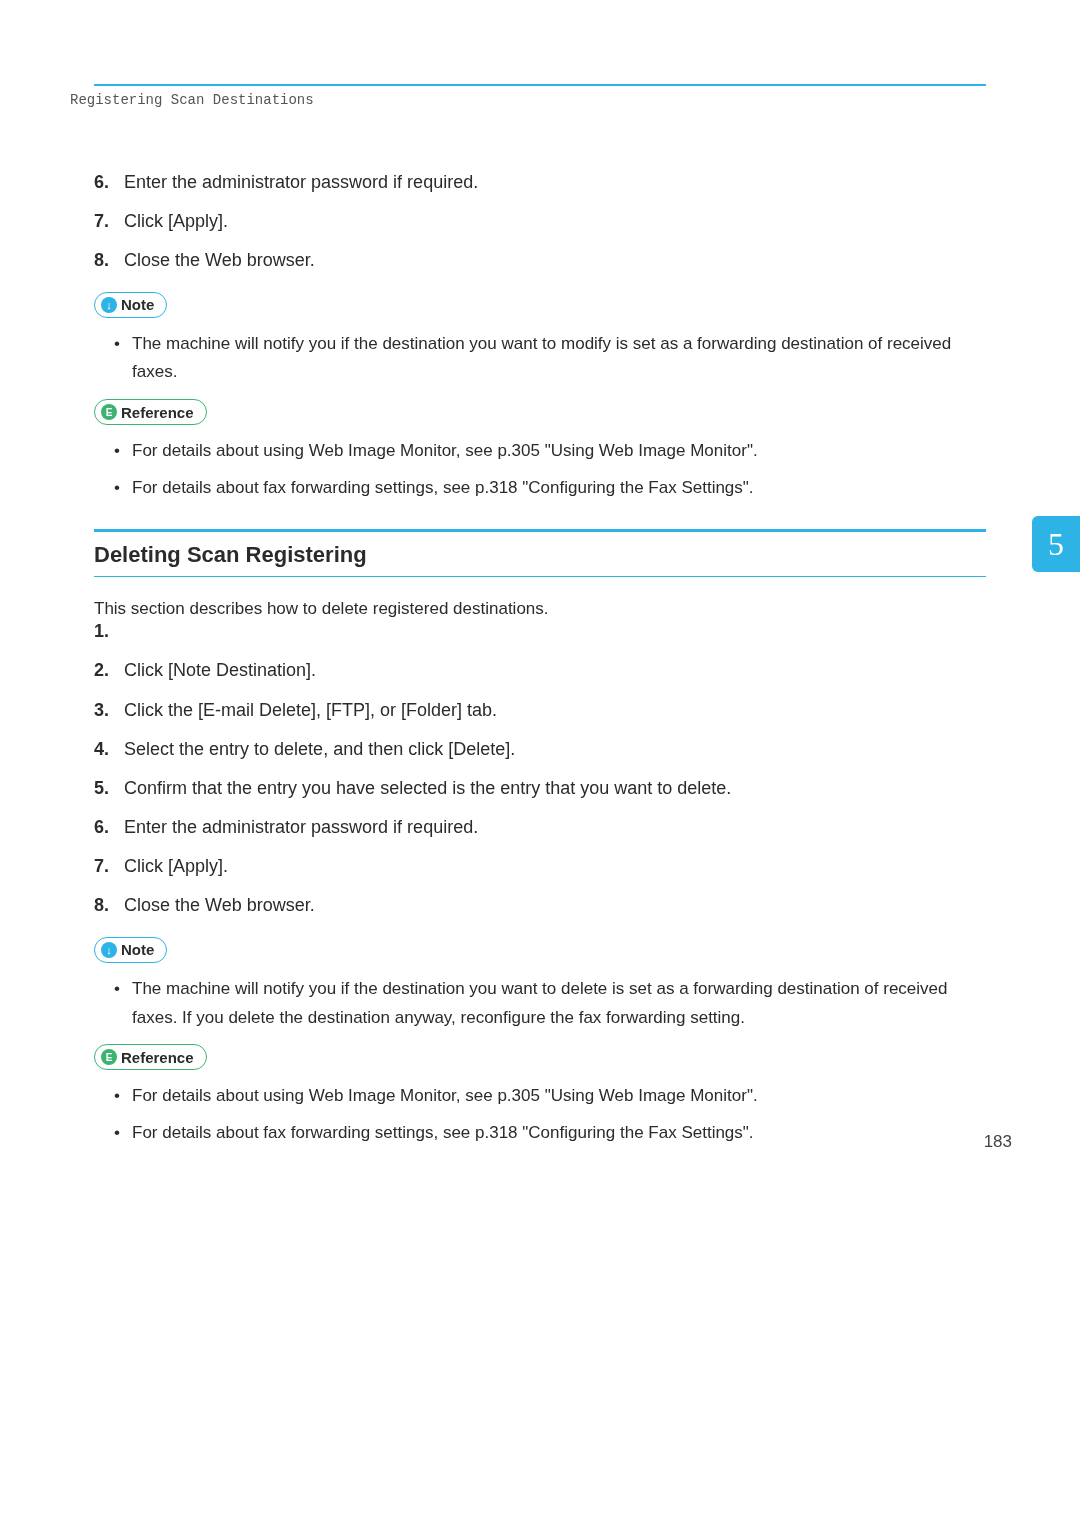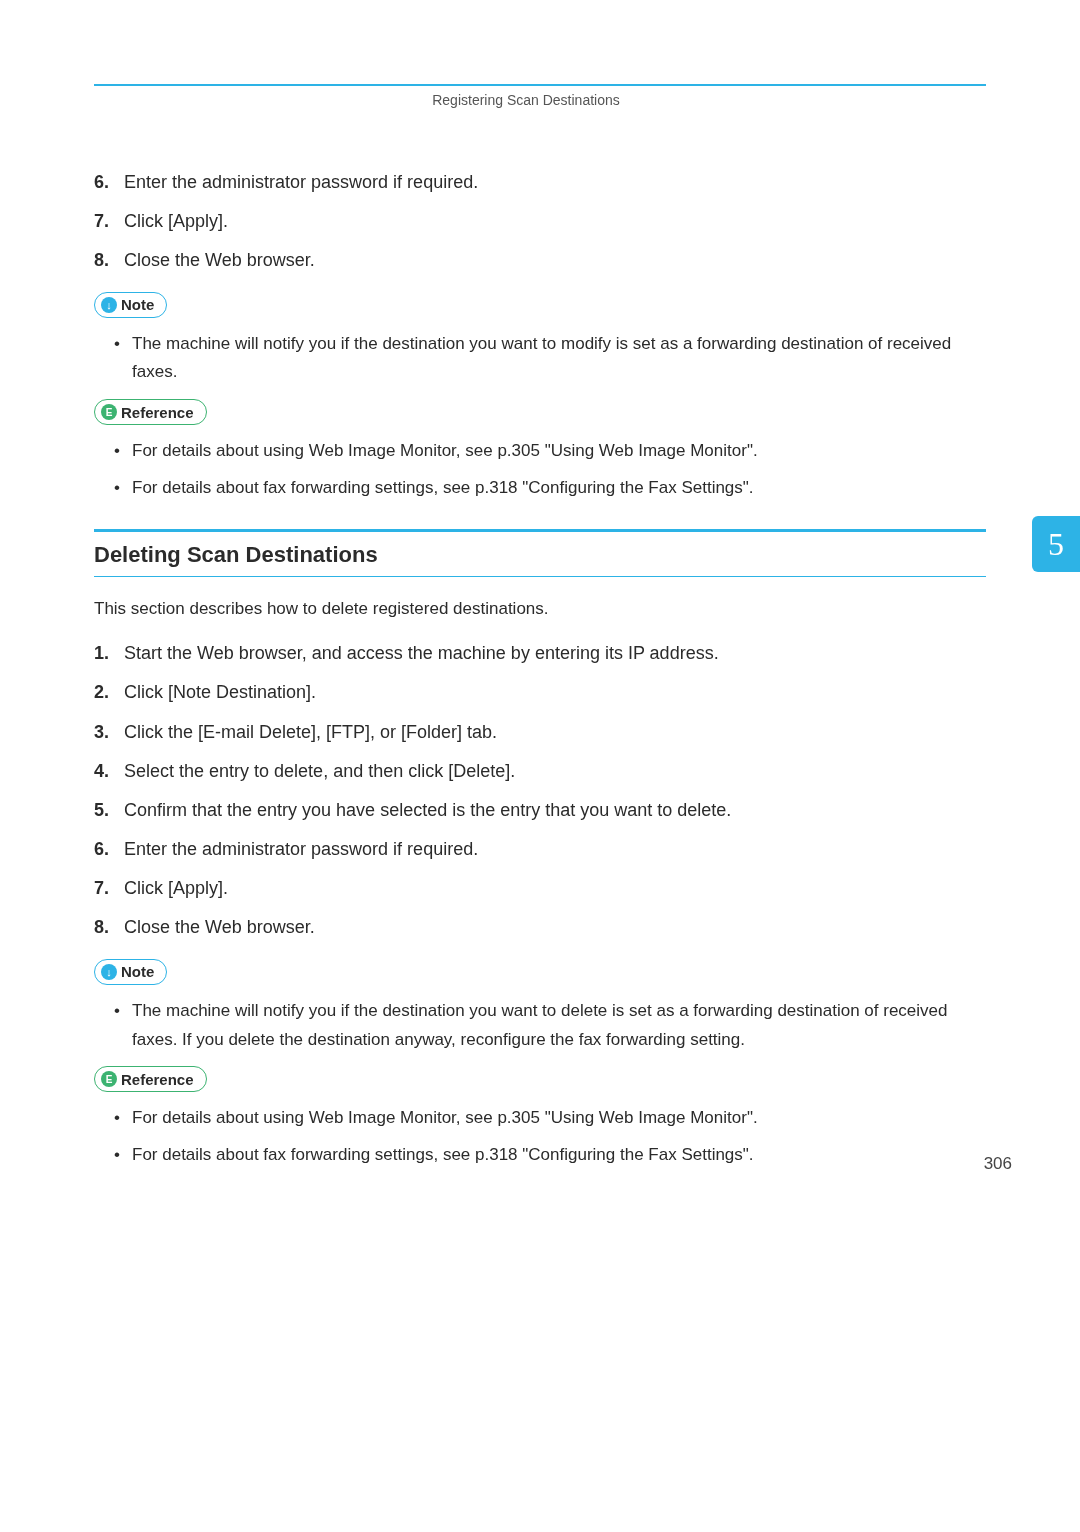--- a/index.html
+++ b/index.html
@@ -13,25 +13,26 @@
   }
   .page {
     padding: 84px 70px 40px 70px;
     position: relative;
   }
   .header-rule-top {
     border-top: 2px solid #2db3e6;
     margin: 0 24px 6px 24px;
   }
   .header-label {
-    text-align: center;
+    text-align: left;
     font-size: 14px;
     color: #555;
     padding-right: 28px;
     margin-bottom: 62px;
+    font-family: Liberation Mono, monospace;
   }
   .content {
     padding: 0 24px;
   }
   .ol {
     list-style: none;
     margin-bottom: 12px;
   }
   .li {
     display: flex;
@@ -101,21 +102,20 @@
   }
   .section-heading-wrap .rule-thick { border-top: 3px solid #2db3e6; margin-bottom: 10px; }
   .section-heading-wrap .rule-thin  { border-top: 1.5px solid #2db3e6; margin-top: 8px; }
   .section-heading {
     font-weight: bold;
     font-size: 22px;
     color: #2b2b2b;
   }
   .intro {
     font-size: 17px;
-    margin-bottom: 22px;
   }
   .page-number {
     position: absolute;
     bottom: 44px;
     right: 68px;
     font-size: 17px;
     color: #444;
   }
   .side-tab {
     position: absolute;
@@ -175,30 +175,29 @@
         <span>Reference</span>
       </span>
     </div>
     <ul class="bullets">
       <li>For details about using Web Image Monitor, see p.305 "Using Web Image Monitor".</li>
       <li>For details about fax forwarding settings, see p.318 "Configuring the Fax Settings".</li>
     </ul>
 
     <div class="section-heading-wrap">
       <div class="rule-thick"></div>
-      <div class="section-heading">Deleting Scan Destinations</div>
+      <div class="section-heading">Deleting Scan Registering</div>
       <div class="rule-thin"></div>
     </div>
 
     <p class="intro">This section describes how to delete registered destinations.</p>
 
     <ul class="ol">
       <li class="li">
         <span class="num">1.</span>
-        <span class="txt">Start the Web browser, and access the machine by entering its IP address.</span>
       </li>
       <li class="li">
         <span class="num">2.</span>
         <span class="txt">Click [Note Destination].</span>
       </li>
       <li class="li">
         <span class="num">3.</span>
         <span class="txt">Click the [E-mail Delete], [FTP], or [Folder] tab.</span>
       </li>
       <li class="li">
@@ -239,18 +238,18 @@
         <span>Reference</span>
       </span>
     </div>
     <ul class="bullets">
       <li>For details about using Web Image Monitor, see p.305 "Using Web Image Monitor".</li>
       <li>For details about fax forwarding settings, see p.318 "Configuring the Fax Settings".</li>
     </ul>
 
   </div>
 
-  <div class="page-number">306</div>
+  <div class="page-number">183</div>
 </div>
 
 <div class="side-tab">
   <span>5</span>
 </div>
 
 </body></html>

